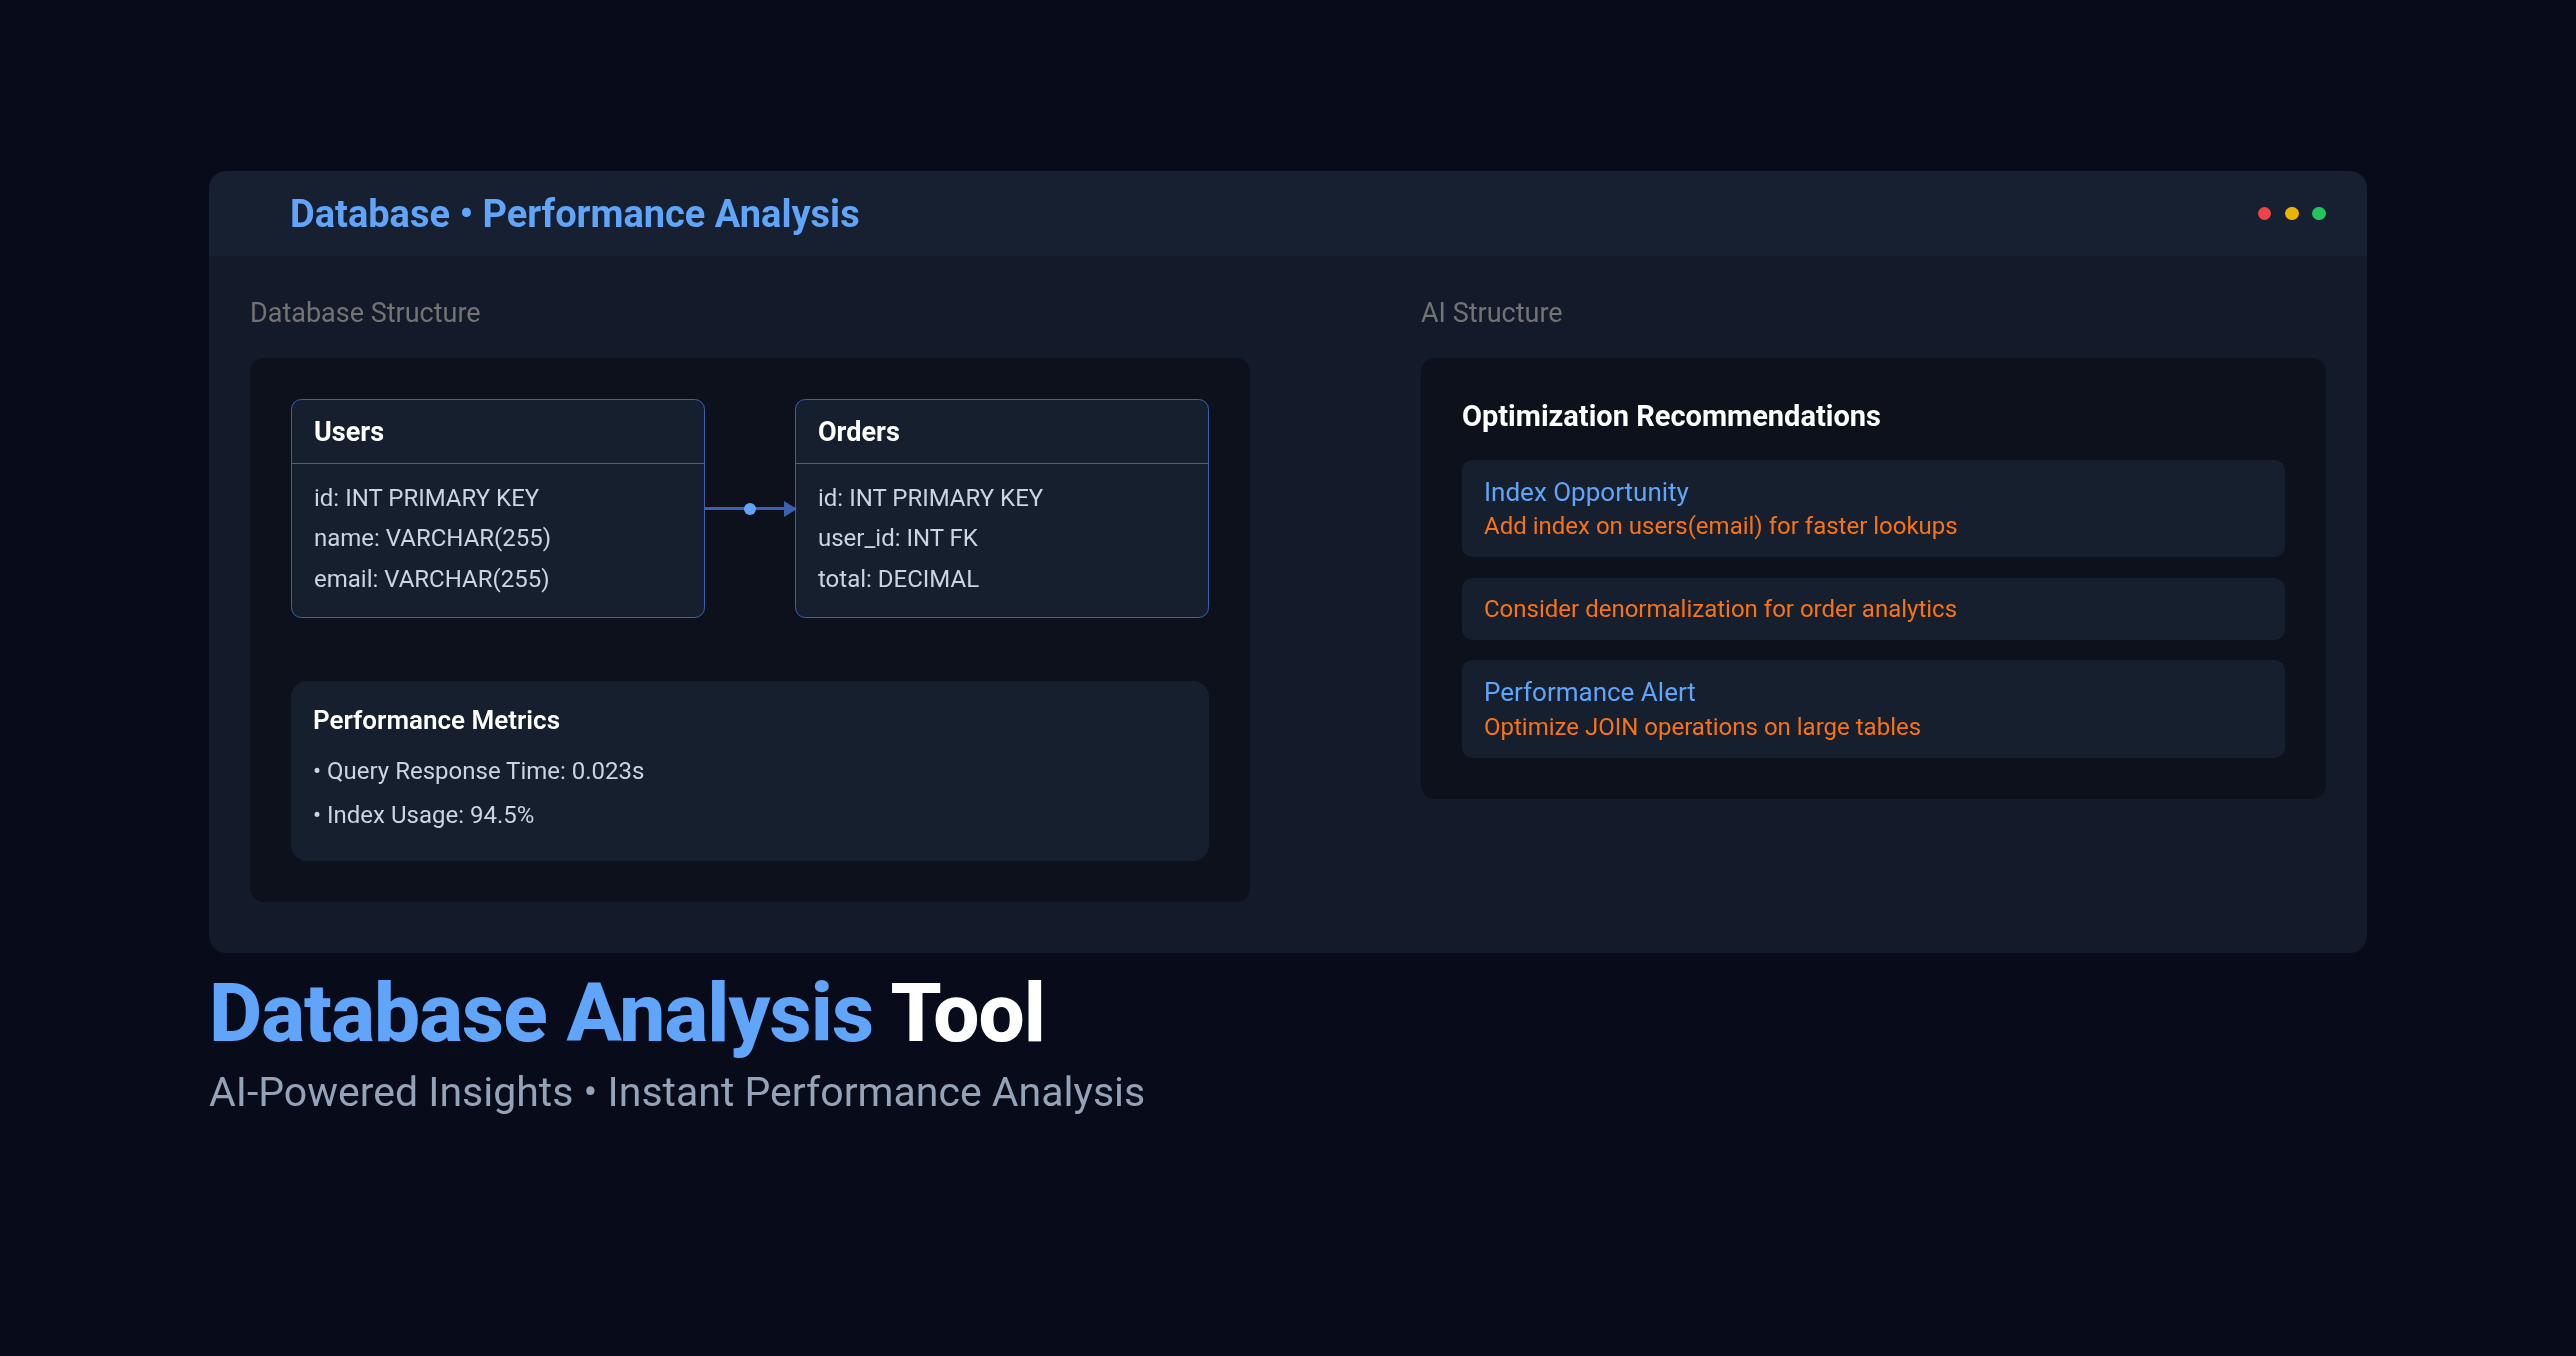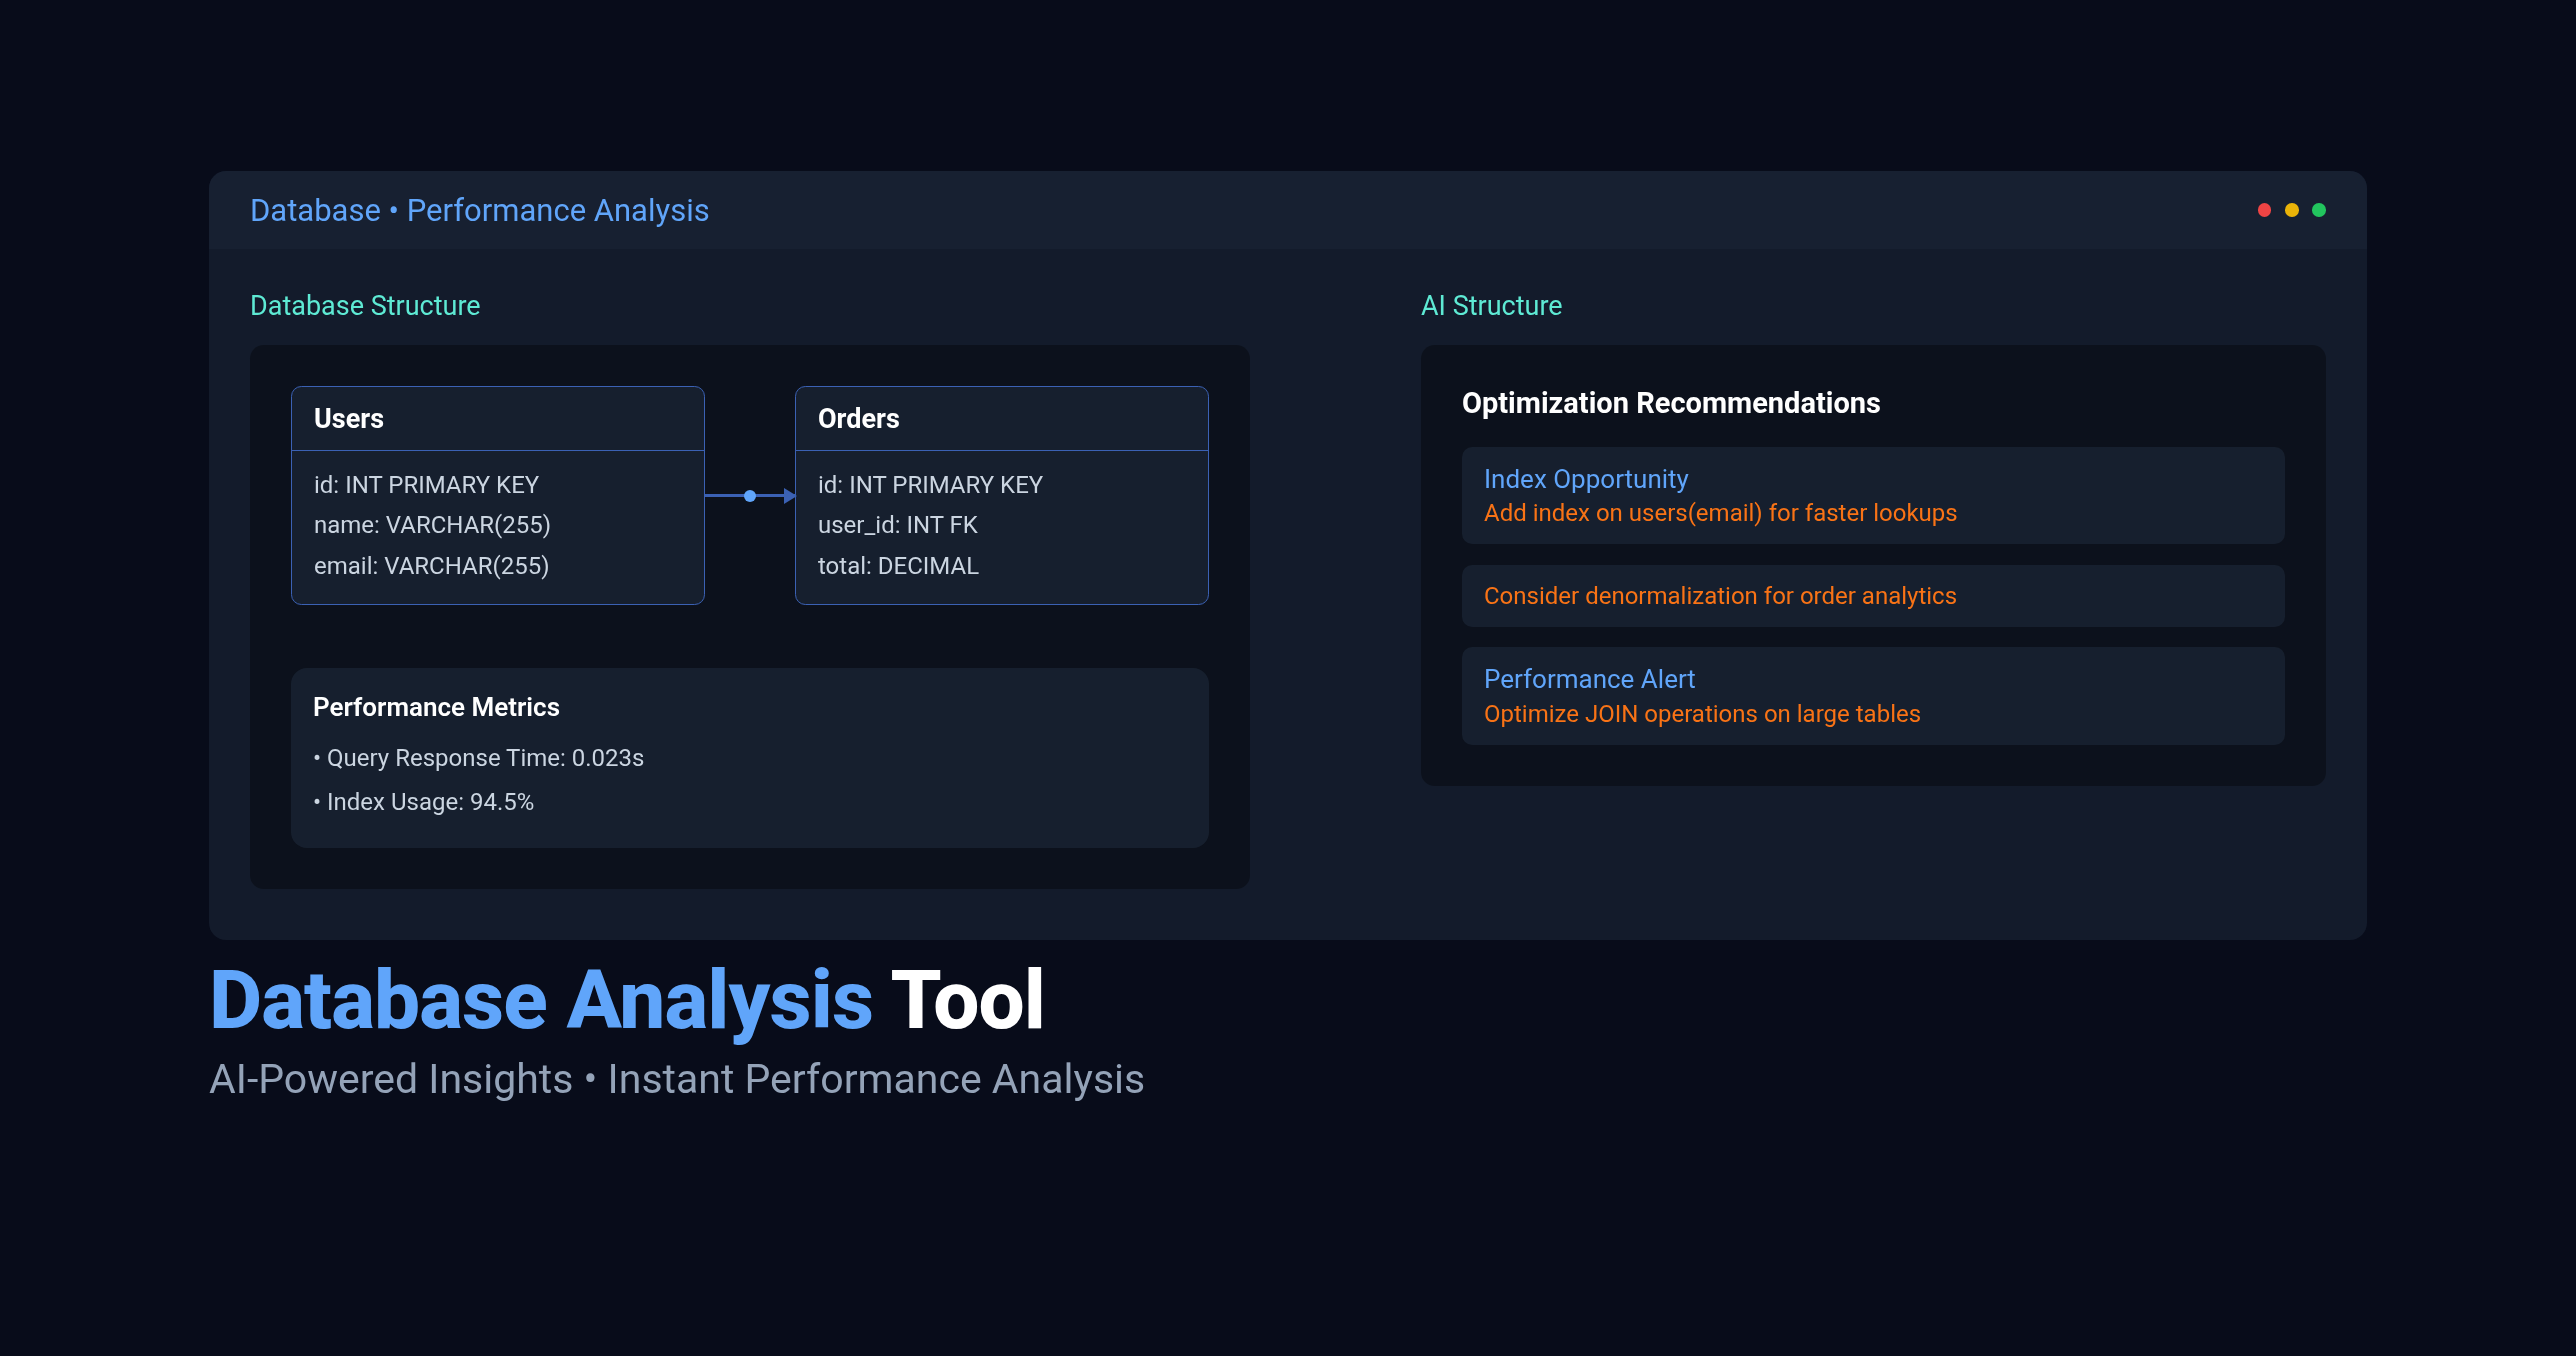--- a/index.html
+++ b/index.html
@@ -24,23 +24,24 @@
     overflow: hidden;
   }
   .titlebar {
     display: flex;
     align-items: center;
     justify-content: space-between;
     padding: 20.6px 41px;
     background: rgba(30, 41, 59, 0.4);
   }
   .breadcrumb {
-    font-size: 31px;
-    font-weight: 400;
-    color: #60a5fa;
+    font-size: 38px;
+    font-weight: 700;
+    color: #60a5fa;
+    margin-left: 40px;
   }
   .dots {
     display: flex;
     gap: 13.7px;
   }
   .dot {
     width: 13.7px;
     height: 13.7px;
     border-radius: 50%;
   }
@@ -53,22 +54,22 @@
     padding: 41px 41px 51px 41px;
   }
   .panel-left {
     flex: 0 0 1000px;
   }
   .panel-right {
     flex: 1;
   }
   .panel-title {
     font-size: 27px;
-    color: #5eead4;
-    margin-bottom: 23px;
+    color: #737373;
+    margin-bottom: 29px;
   }
   .panel-body {
     background: rgba(0, 0, 0, 0.35);
     border-radius: 13.7px;
     padding: 41px;
   }
   .tables-row {
     display: flex;
     align-items: center;
     margin-bottom: 63px;

